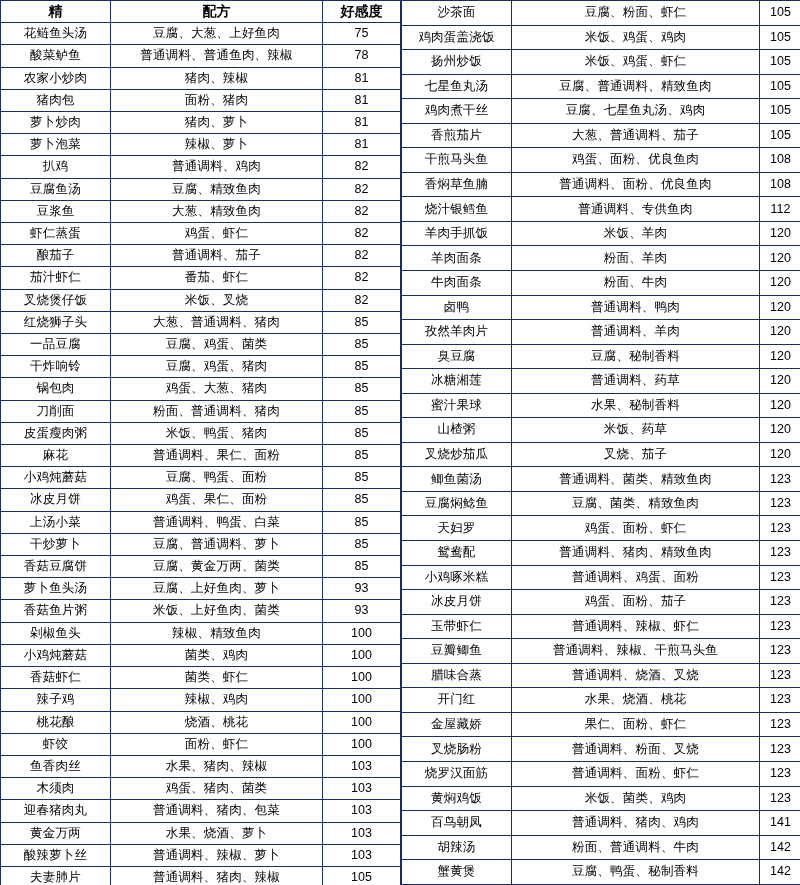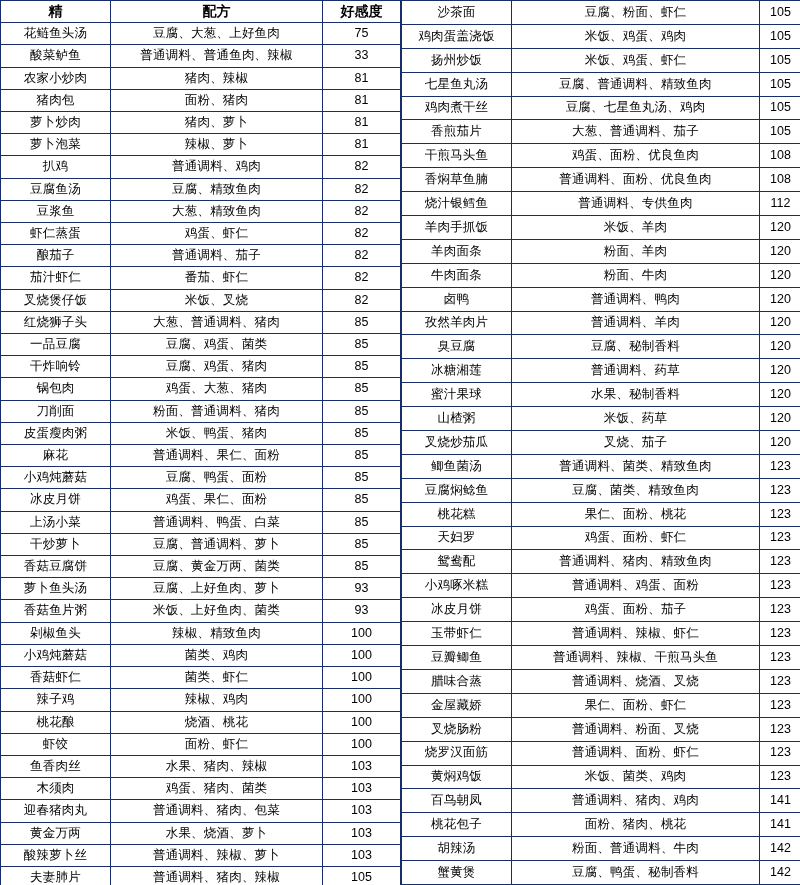--- a/index.html
+++ b/index.html
@@ -73,21 +73,21 @@
     </thead>
     <tbody id="left-body">
         <tr>
           <td class="name">花鲢鱼头汤</td>
           <td class="recipe">豆腐、大葱、上好鱼肉</td>
           <td class="fav">75</td>
         </tr>
         <tr>
           <td class="name">酸菜鲈鱼</td>
           <td class="recipe">普通调料、普通鱼肉、辣椒</td>
-          <td class="fav">33</td>
+          <td class="fav">78</td>
         </tr>
         <tr>
           <td class="name">农家小炒肉</td>
           <td class="recipe">猪肉、辣椒</td>
           <td class="fav">81</td>
         </tr>
         <tr>
           <td class="name">猪肉包</td>
           <td class="recipe">面粉、猪肉</td>
           <td class="fav">81</td>
@@ -376,25 +376,20 @@
           <td class="name">鲫鱼菌汤</td>
           <td class="recipe">普通调料、菌类、精致鱼肉</td>
           <td class="fav">123</td>
         </tr>
         <tr>
           <td class="name">豆腐焖鲶鱼</td>
           <td class="recipe">豆腐、菌类、精致鱼肉</td>
           <td class="fav">123</td>
         </tr>
         <tr>
-          <td class="name">桃花糕</td>
-          <td class="recipe">果仁、面粉、桃花</td>
-          <td class="fav">123</td>
-        </tr>
-        <tr>
           <td class="name">天妇罗</td>
           <td class="recipe">鸡蛋、面粉、虾仁</td>
           <td class="fav">123</td>
         </tr>
         <tr>
           <td class="name">鸳鸯配</td>
           <td class="recipe">普通调料、猪肉、精致鱼肉</td>
           <td class="fav">123</td>
         </tr>
         <tr>
@@ -413,20 +408,25 @@
           <td class="fav">123</td>
         </tr>
         <tr>
           <td class="name">豆瓣鲫鱼</td>
           <td class="recipe">普通调料、辣椒、干煎马头鱼</td>
           <td class="fav">123</td>
         </tr>
         <tr>
           <td class="name">腊味合蒸</td>
           <td class="recipe">普通调料、烧酒、叉烧</td>
+          <td class="fav">123</td>
+        </tr>
+        <tr>
+          <td class="name">开门红</td>
+          <td class="recipe">水果、烧酒、桃花</td>
           <td class="fav">123</td>
         </tr>
         <tr>
           <td class="name">金屋藏娇</td>
           <td class="recipe">果仁、面粉、虾仁</td>
           <td class="fav">123</td>
         </tr>
         <tr>
           <td class="name">叉烧肠粉</td>
           <td class="recipe">普通调料、粉面、叉烧</td>
@@ -441,25 +441,20 @@
           <td class="name">黄焖鸡饭</td>
           <td class="recipe">米饭、菌类、鸡肉</td>
           <td class="fav">123</td>
         </tr>
         <tr>
           <td class="name">百鸟朝凤</td>
           <td class="recipe">普通调料、猪肉、鸡肉</td>
           <td class="fav">141</td>
         </tr>
         <tr>
-          <td class="name">桃花包子</td>
-          <td class="recipe">面粉、猪肉、桃花</td>
-          <td class="fav">141</td>
-        </tr>
-        <tr>
           <td class="name">胡辣汤</td>
           <td class="recipe">粉面、普通调料、牛肉</td>
           <td class="fav">142</td>
         </tr>
         <tr>
           <td class="name">蟹黄煲</td>
           <td class="recipe">豆腐、鸭蛋、秘制香料</td>
           <td class="fav">142</td>
         </tr>
       </tbody>

